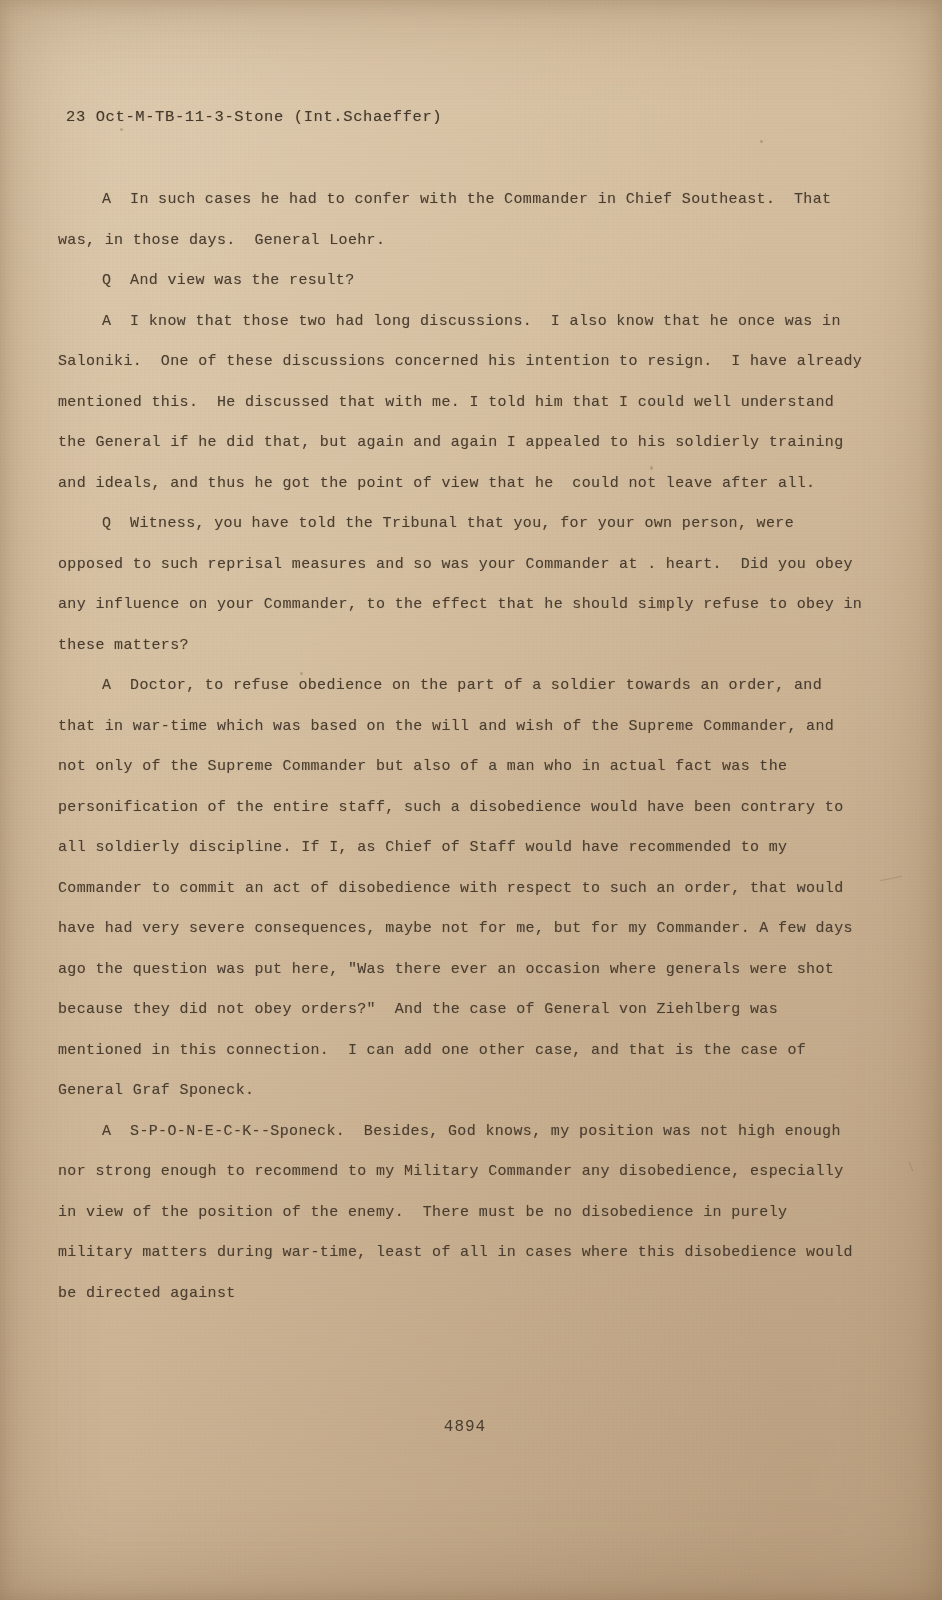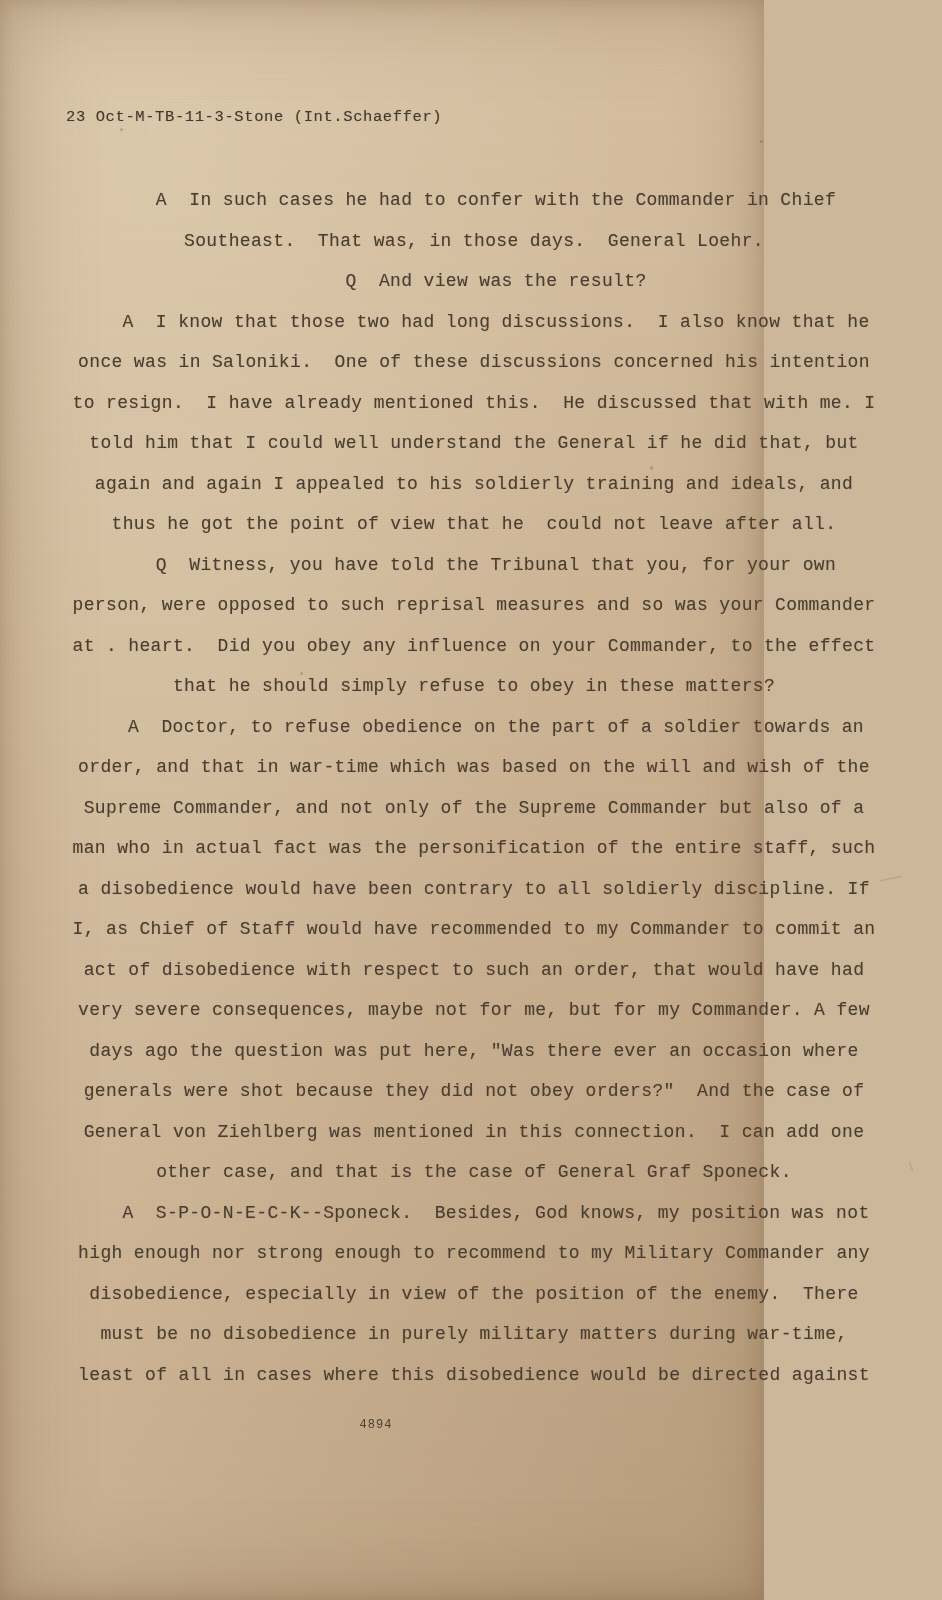--- a/index.html
+++ b/index.html
@@ -8,21 +8,21 @@
   }
   body {
     width: 942px;
     height: 1600px;
     background: #cdb79a;
     font-family: "Liberation Mono", "DejaVu Sans Mono", monospace;
     overflow: hidden;
   }
   .page {
     position: relative;
-    width: 764px;
+    width: 942px;
     height: 1600px;
     background:
       radial-gradient(ellipse at 20% 8%, rgba(255,245,225,0.18), rgba(255,245,225,0) 55%),
       radial-gradient(ellipse at 85% 92%, rgba(120,85,50,0.16), rgba(120,85,50,0) 60%),
       linear-gradient(165deg, #d6c0a2 0%, #d2bb9c 35%, #cdb596 70%, #c6ad8d 100%);
     color: #3b3128;
   }
   .grain {
     position: absolute;
     inset: 0;
@@ -51,43 +51,42 @@
   }
   .header div {
     text-shadow: 0 0 1px rgba(60,45,30,0.35);
   }
   .header .line2 {
     padding-left: 6px;
   }
 
   .body-text {
     position: absolute;
-    left: 69px;
+    left: 58px;
     top: 180px;
     width: 810px;
-    font-size: 18px;
+    font-size: 15px;
     line-height: 40.5px;
     letter-spacing: 0.35px;
     color: #4a3e31;
-    text-align: center;
   }
   .para {
     margin: 0 0 0 0;
     white-space: pre-wrap;
     text-indent: 44px;
     text-shadow: 0 0 1px rgba(70,52,35,0.3);
   }
 
   .page-number {
     position: absolute;
     left: 0;
     right: 12px;
     top: 1418px;
     text-align: center;
-    font-size: 12px;
+    font-size: 16px;
     letter-spacing: 1px;
     color: #4a3e31;
   }
 
   .speck {
     position: absolute;
     background: rgba(95,72,48,0.28);
     border-radius: 50%;
     pointer-events: none;
   }

